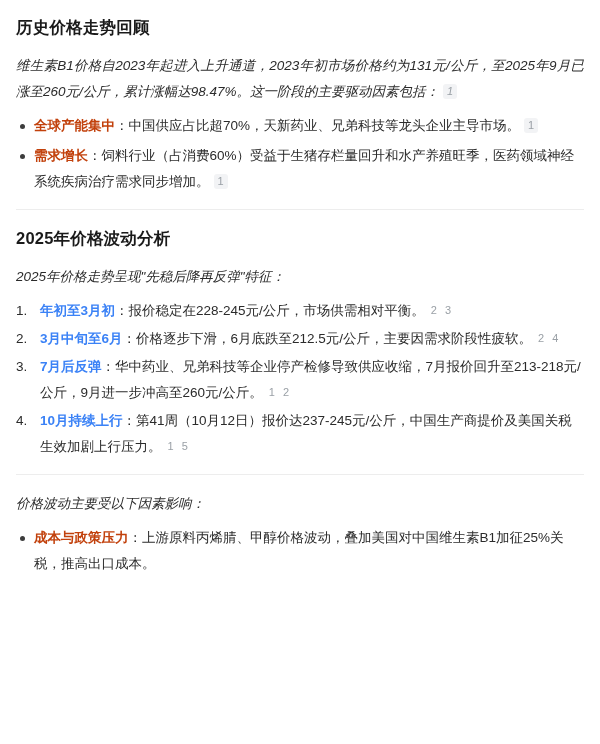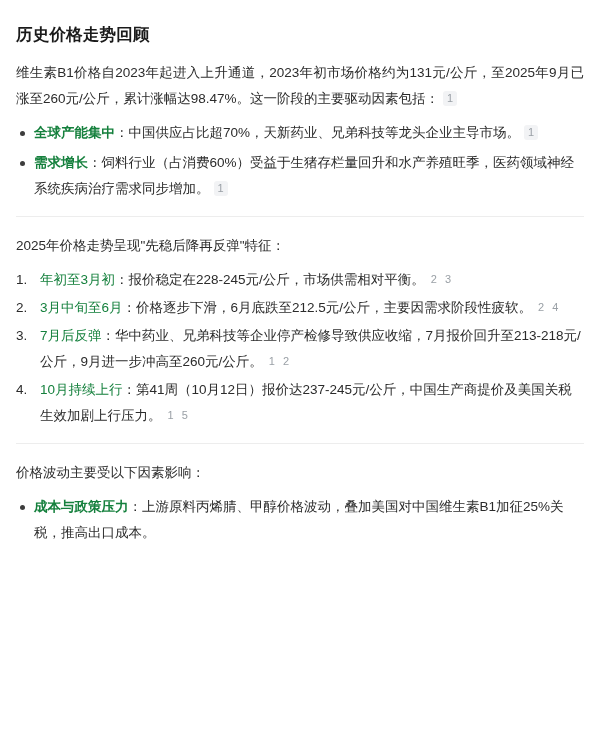--- a/index.html
+++ b/index.html
@@ -10,21 +10,21 @@
     width: 600px;
     min-height: 744px;
     background: #ffffff;
     font-family: "Liberation Sans", sans-serif;
     color: #1f2328;
     -webkit-font-smoothing: antialiased;
   }
   .page {
     width: 600px;
     box-sizing: border-box;
-    padding: 12px 16px 8px 16px;
+    padding: 5px 16px 8px 16px;
   }
   .section {
     padding-top: 10px;
   }
   .section + .section {
     border-top: 1px solid #ededed;
     margin-top: 14px;
     padding-top: 16px;
   }
   h2.section-title {
@@ -33,20 +33,21 @@
     color: #1a1a1a;
     margin: 2px 0 14px 0;
     letter-spacing: 0.2px;
   }
   p.para {
     font-size: 13.5px;
     line-height: 26px;
     color: #2b2b2b;
     margin: 0 0 8px 0;
     text-align: justify;
+    font-style: italic;
   }
   .ref {
     display: inline-block;
     font-size: 11px;
     color: #9aa0a6;
     background: #f2f3f5;
     border-radius: 3px;
     padding: 0 4px;
     margin-left: 4px;
     line-height: 15px;
@@ -95,25 +96,25 @@
   }
   ol.numbered > li > .num {
     position: absolute;
     left: 0;
     top: 0;
     color: #2b2b2b;
     font-size: 13.5px;
   }
   .lead {
     font-weight: bold;
-    color: #15803d;
+    color: #c2410c;
   }
   .lead-blue {
-    font-weight: normal;
-    color: #15803d;
+    font-weight: bold;
+    color: #3b82f6;
   }
 </style>
 </head>
 <body>
 
 <div class="page">
 
   <div class="section">
     <h2 class="section-title">历史价格走势回顾</h2>
     <p class="para"><span>维生素B1价格自2023年起进入上升通道，2023年初市场价格约为131元/公斤，至2025年9月已涨至260元/公斤，累计涨幅达98.47%。这一阶段的主要驱动因素包括：</span><span class="ref">1</span></p>
@@ -121,20 +122,21 @@
       <li>
         <span class="lead">全球产能集中</span><span>：中国供应占比超70%，天新药业、兄弟科技等龙头企业主导市场。</span><span class="ref">1</span>
       </li>
       <li>
         <span class="lead">需求增长</span><span>：饲料行业（占消费60%）受益于生猪存栏量回升和水产养殖旺季，医药领域神经系统疾病治疗需求同步增加。</span><span class="ref">1</span>
       </li>
     </ul>
   </div>
 
   <div class="section">
+    <h2 class="section-title">2025年价格波动分析</h2>
     <p class="para">2025年价格走势呈现"先稳后降再反弹"特征：</p>
     <ol class="numbered">
       <li>
         <span class="num">1.</span><span class="lead-blue">年初至3月初</span><span>：报价稳定在228-245元/公斤，市场供需相对平衡。</span><span class="ref plain">2</span><span class="ref plain">3</span>
       </li>
       <li>
         <span class="num">2.</span><span class="lead-blue">3月中旬至6月</span><span>：价格逐步下滑，6月底跌至212.5元/公斤，主要因需求阶段性疲软。</span><span class="ref plain">2</span><span class="ref plain">4</span>
       </li>
       <li>
         <span class="num">3.</span><span class="lead-blue">7月后反弹</span><span>：华中药业、兄弟科技等企业停产检修导致供应收缩，7月报价回升至213-218元/公斤，9月进一步冲高至260元/公斤。</span><span class="ref plain">1</span><span class="ref plain">2</span>

